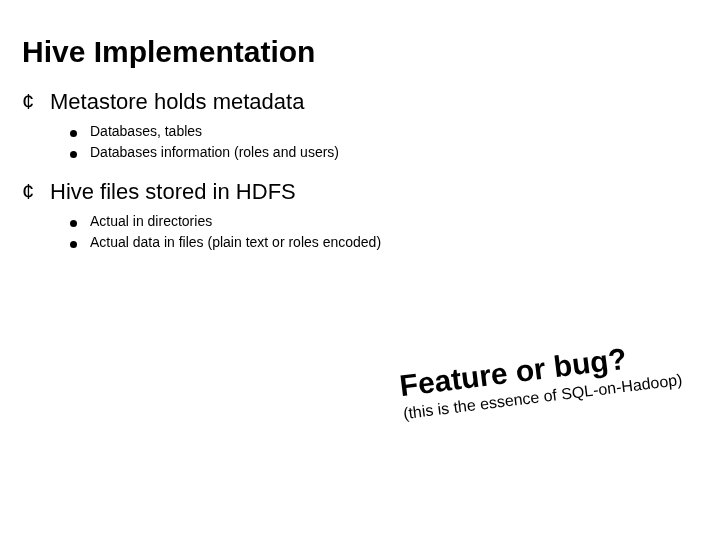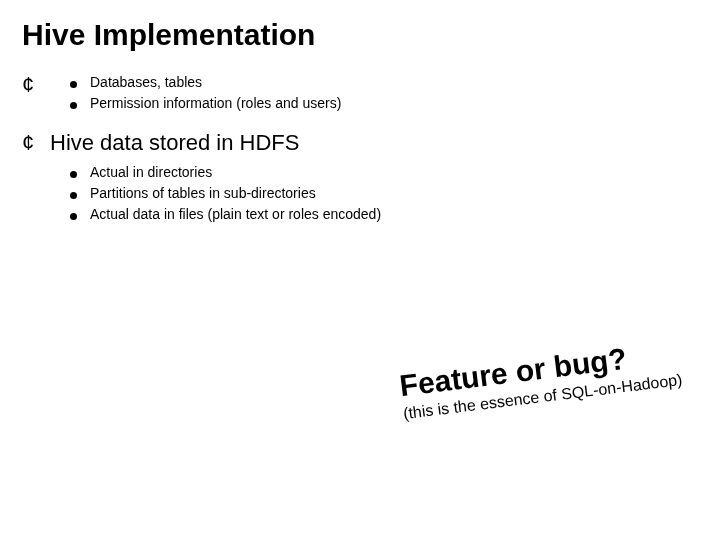--- a/index.html
+++ b/index.html
@@ -1,46 +1,46 @@
 <!DOCTYPE html>
 <html><head>
 <meta charset="utf-8">
 <style>
   * { margin: 0; padding: 0; box-sizing: border-box; }
   html, body { width: 720px; height: 540px; background: #fff; font-family: Arial, Helvetica, sans-serif; color: #000; }
-  .slide { width: 720px; height: 400px; position: relative; padding: 18px 22px; border-radius: 23px; }
+  .slide { width: 720px; height: 400px; position: relative; padding: 35px 22px; border-radius: 23px; }
   .title { font-size: 30px; font-weight: bold; margin-bottom: 20px; }
   .l1 { list-style: none; }
   .l1 > li { position: relative; padding-left: 28px; font-size: 22px; margin-bottom: 6px; }
   .l1 > li::before { content: "¢"; position: absolute; left: 0; top: 0; font-size: 22px; }
   .l2 { list-style: none; margin: 6px 0 16px 16px; }
   .l2 > li { position: relative; padding-left: 24px; font-size: 14px; line-height: 1.5; }
   .l2 > li::before { content: ""; position: absolute; left: 4px; top: 9px; width: 7px; height: 7px; border-radius: 50%; background: #000; }
   .callout { position: absolute; right: 40px; top: 335px; text-align: left; transform: rotate(-7deg); transform-origin: right center; }
   .callout .big { font-size: 30px; font-weight: bold; white-space: nowrap; }
   .callout .small { font-size: 16px; margin-top: 2px; white-space: nowrap; }
 </style>
 </head>
 <body>
 
 <div class="slide">
   <h1 class="title">Hive Implementation</h1>
 
   <ul class="l1">
     <li>
+      <span>Metastore holds metadata</span>
       <ul class="l2">
         <li><span>Databases, tables</span></li>
-        <li><span>Permission information (roles and users)</span></li>
+        <li><span>Databases information (roles and users)</span></li>
       </ul>
     </li>
     <li>
-      <span>Hive data stored in HDFS</span>
+      <span>Hive files stored in HDFS</span>
       <ul class="l2">
         <li><span>Actual in directories</span></li>
-        <li><span>Partitions of tables in sub-directories</span></li>
         <li><span>Actual data in files (plain text or roles encoded)</span></li>
       </ul>
     </li>
   </ul>
 
   <div class="callout">
     <div class="big">Feature or bug?</div>
     <div class="small">(this is the essence of SQL-on-Hadoop)</div>
   </div>
 </div>

